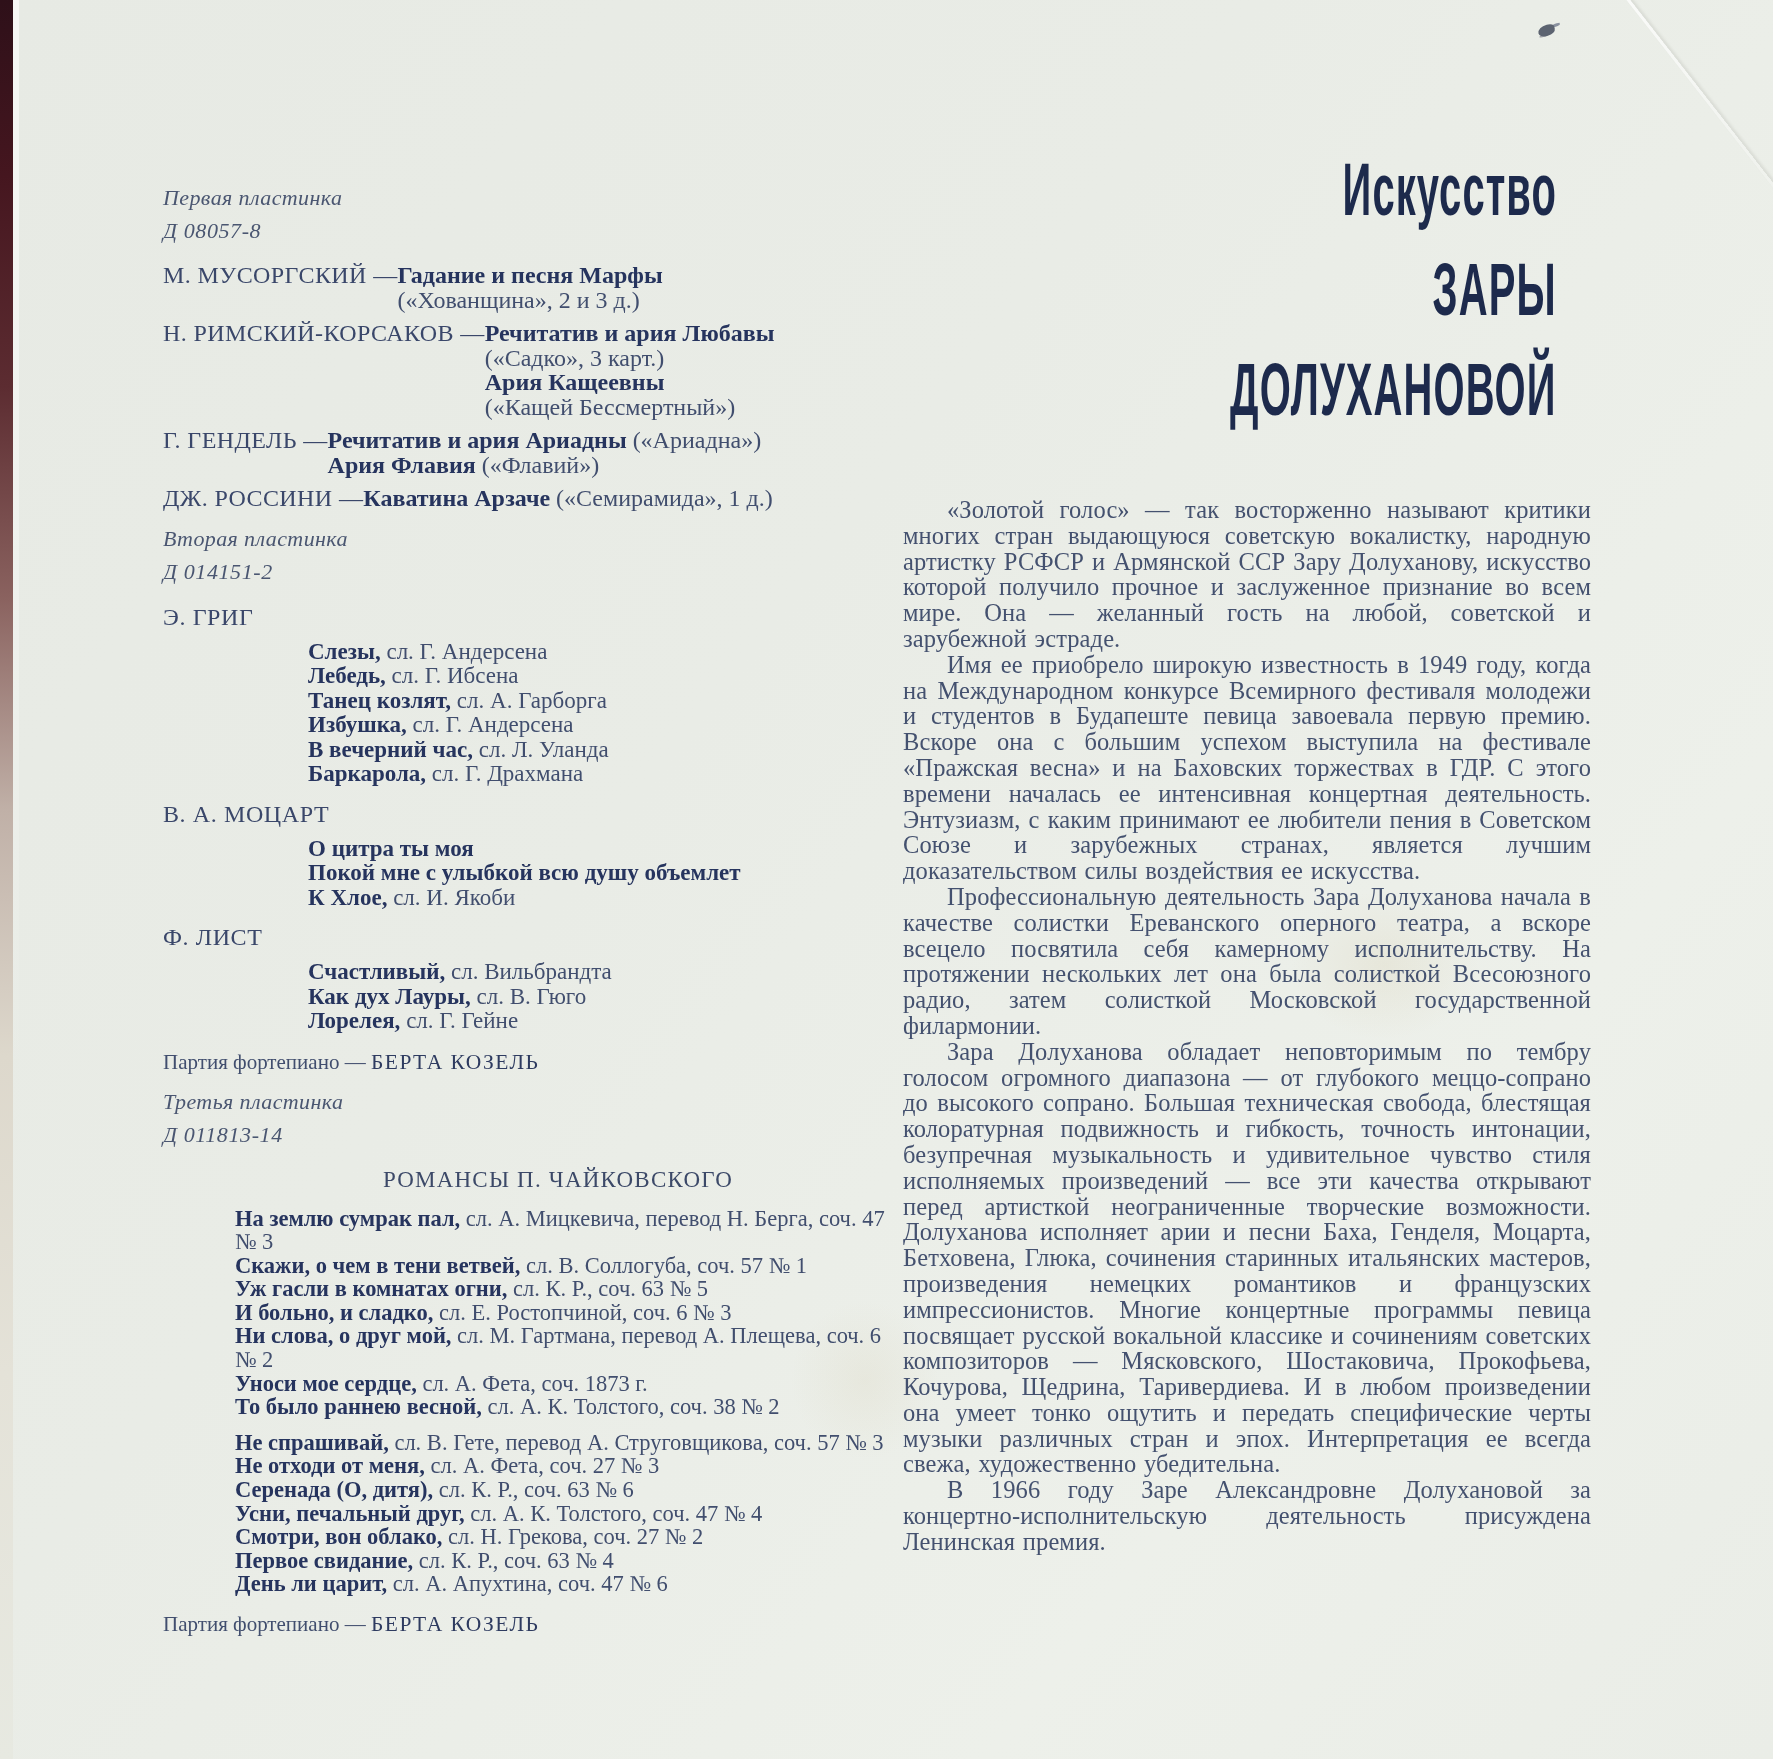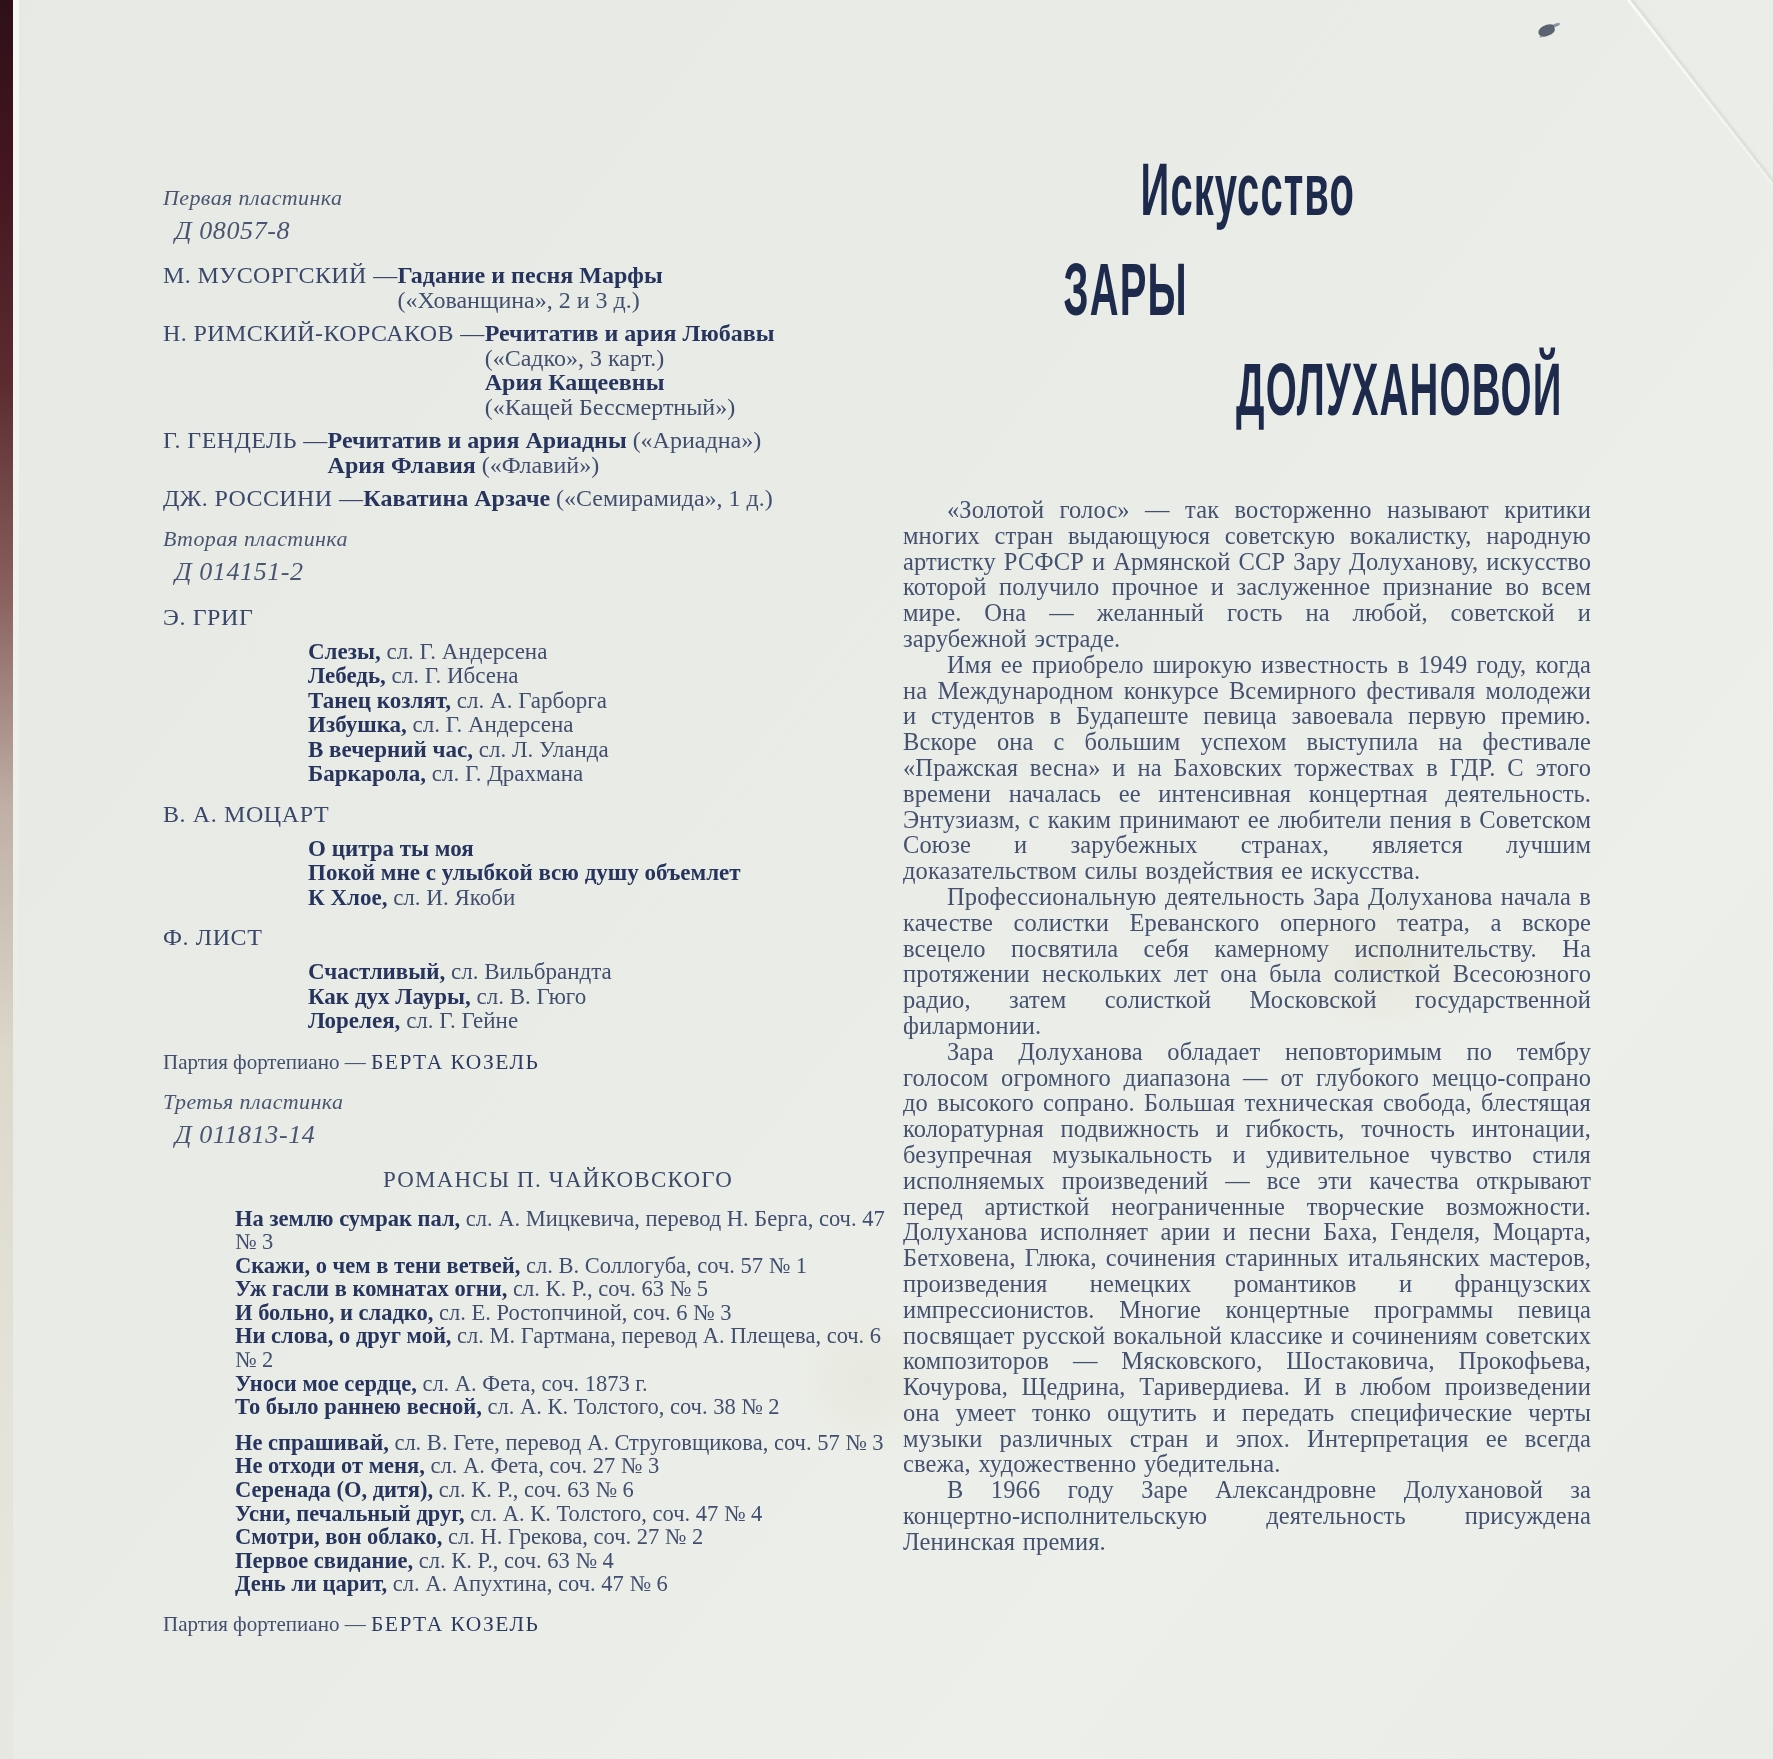--- a/index.html
+++ b/index.html
@@ -46,22 +46,22 @@
   
   #left-col{
     position:absolute;left:163px;top:186px;width:758px;
     color:#414e6e;
   }
   .plate-label{
     font-style:italic;font-size:22px;line-height:24px;color:#4a5671;
     margin:0 0 9px 0;letter-spacing:.4px;
   }
   .plate-catalog{
-    font-style:italic;font-size:26px;line-height:24px;color:#4a5671;
-    margin:0 0 20px 12px;letter-spacing:.6px;
+    font-style:italic;font-size:22px;line-height:24px;color:#4a5671;
+    margin:0 0 20px 0;letter-spacing:.6px;
   }
   .record + .record{margin-top:16px;}
   .entry{display:flex;margin:0 0 9px 0;font-size:24px;line-height:24.5px;}
   .entry-composer{white-space:nowrap;color:#3a476a;letter-spacing:.4px;}
   .entry-lines{flex:1;}
   .entry-line{min-height:24.5px;}
   .bt{font-weight:bold;color:#26345e;}
   .nt{color:#414e6e;}
   .composer-heading{
     font-size:24px;line-height:26px;color:#3a476a;letter-spacing:.6px;
@@ -73,21 +73,21 @@
   .pianist-name{font-weight:normal;color:#2e3b60;letter-spacing:1.5px;font-size:21.5px;}
   .tchaik-heading{
     width:650px;margin:10px 0 14px 70px;text-align:center;
     font-size:23px;letter-spacing:1.2px;color:#3c4968;
   }
   .tchaik-group{margin:0 0 12px 72px;width:660px;}
   .tsong{font-size:22.5px;line-height:23.6px;}
 
   
   #title-block{
-    position:absolute;right:195px;top:150px;width:620px;text-align:left;
+    position:absolute;right:216px;top:150px;width:620px;text-align:right;
     font-family:"Liberation Sans","DejaVu Sans",sans-serif;
     color:#1d2a4c;
   }
   .title-line{line-height:80px;white-space:nowrap;}
   .title-line > span{
     display:inline-block;font-weight:bold;font-size:74px;letter-spacing:2px;
     transform:scaleX(.54);transform-origin:100% 50%;
   }
   #article{
     position:absolute;left:903px;top:497px;width:688px;

